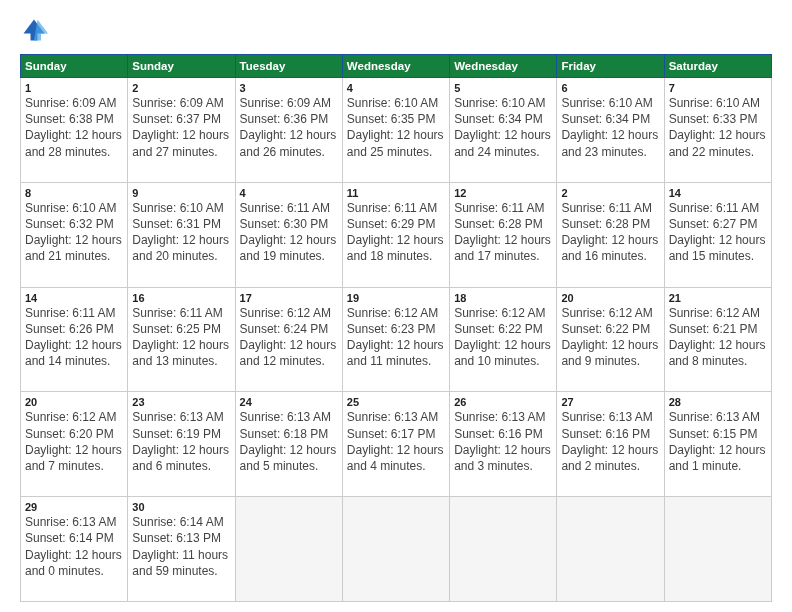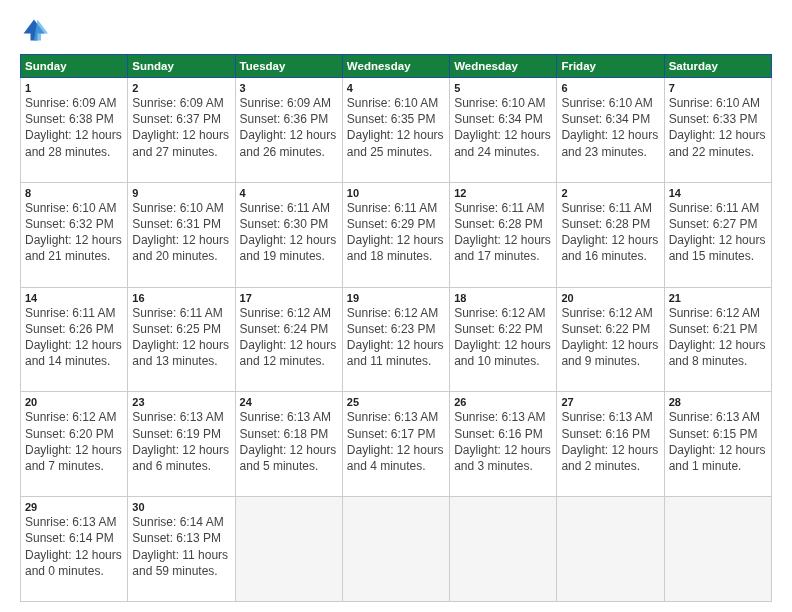--- a/index.html
+++ b/index.html
@@ -151,21 +151,21 @@
           <td><span class="day-num">7</span>
           <span class="day-info">Sunrise: 6:10 AM<br>Sunset: 6:33 PM<br>Daylight: 12 hours<br>and 22 minutes.</span></td>
         </tr>
         <tr>
           <td><span class="day-num">8</span>
           <span class="day-info">Sunrise: 6:10 AM<br>Sunset: 6:32 PM<br>Daylight: 12 hours<br>and 21 minutes.</span></td>
           <td><span class="day-num">9</span>
           <span class="day-info">Sunrise: 6:10 AM<br>Sunset: 6:31 PM<br>Daylight: 12 hours<br>and 20 minutes.</span></td>
           <td><span class="day-num">4</span>
           <span class="day-info">Sunrise: 6:11 AM<br>Sunset: 6:30 PM<br>Daylight: 12 hours<br>and 19 minutes.</span></td>
-          <td><span class="day-num">10</span>
+          <td><span class="day-num">11</span>
           <span class="day-info">Sunrise: 6:11 AM<br>Sunset: 6:29 PM<br>Daylight: 12 hours<br>and 18 minutes.</span></td>
           <td><span class="day-num">12</span>
           <span class="day-info">Sunrise: 6:11 AM<br>Sunset: 6:28 PM<br>Daylight: 12 hours<br>and 17 minutes.</span></td>
           <td><span class="day-num">2</span>
           <span class="day-info">Sunrise: 6:11 AM<br>Sunset: 6:28 PM<br>Daylight: 12 hours<br>and 16 minutes.</span></td>
           <td><span class="day-num">14</span>
           <span class="day-info">Sunrise: 6:11 AM<br>Sunset: 6:27 PM<br>Daylight: 12 hours<br>and 15 minutes.</span></td>
         </tr>
         <tr>
           <td><span class="day-num">14</span>

